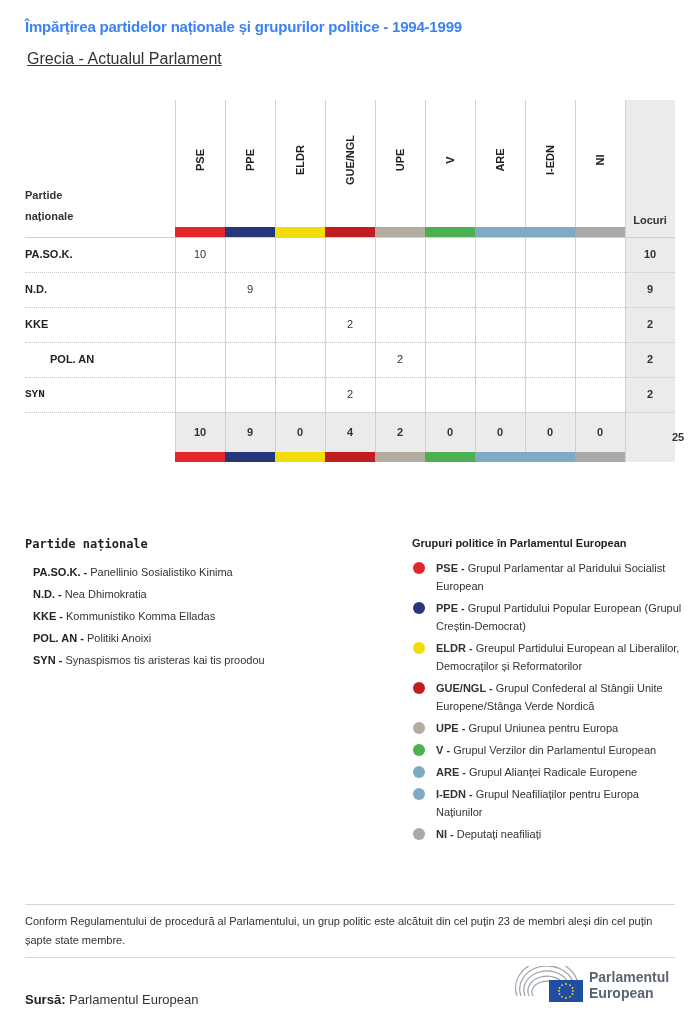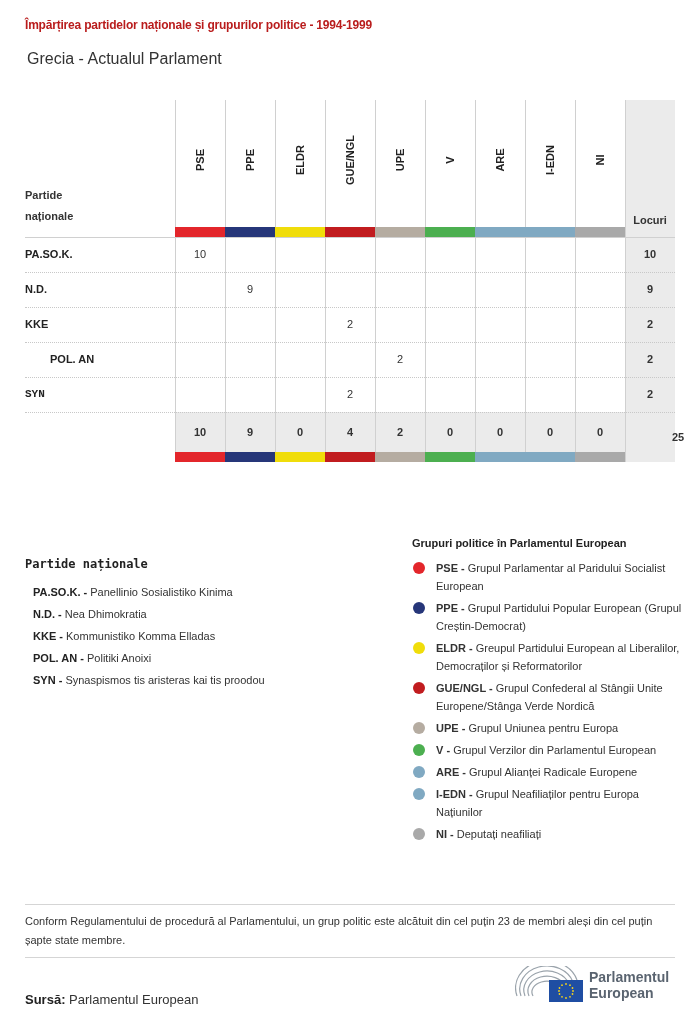--- a/index.html
+++ b/index.html
@@ -1,35 +1,35 @@
 <!DOCTYPE html>
 <html><head>
 <meta charset="utf-8">
 <style>
   * { box-sizing: border-box; margin: 0; padding: 0; }
   body { width: 700px; height: 1025px; background: #ffffff; font-family: "Liberation Sans", sans-serif; color: #222; position: relative; overflow: hidden; }
-  .title { position: absolute; left: 25px; top: 18px; font-size: 12px; font-weight: bold; color: #b91c1c; letter-spacing: -0.2px; }
-  .subtitle { position: absolute; left: 27px; top: 50px; font-size: 16px; color: #333; }
+  .title { position: absolute; left: 25px; top: 18px; font-size: 15px; font-weight: bold; color: #3b82f6; letter-spacing: -0.2px; }
+  .subtitle { position: absolute; left: 27px; top: 50px; font-size: 16px; color: #333; text-decoration: underline; }
 
   .table { position: absolute; left: 25px; top: 100px; width: 650px; }
   .hdr-label { position: absolute; left: 0; top: 85px; font-size: 11px; font-weight: bold; line-height: 21px; color: #333; }
   .col { position: absolute; top: 0; width: 50px; border-left: 1px solid #d0d0d0; }
   .col-head { position: absolute; width: 50px; height: 127px; top: 0; }
   .col-head span { position: absolute; left: 50%; top: 60px; transform: translate(-50%,-50%) rotate(-90deg); font-size: 11px; font-weight: bold; white-space: nowrap; color: #222; }
   .bar { position: absolute; height: 10px; width: 50px; }
   .locuri-bg { position: absolute; left: 600px; top: 0; width: 50px; height: 362px; background: #ebebeb; }
   .locuri-lbl { position: absolute; left: 600px; top: 114px; width: 50px; text-align: center; font-size: 11px; font-weight: bold; color: #333; }
   .row-line { position: absolute; left: 0; width: 650px; border-top: 1px dotted #c8c8c8; }
   .row-line.solid { border-top: 1px solid #d0d0d0; }
   .row-name { position: absolute; left: 0; font-size: 11px; font-weight: bold; color: #222; }
   .cell { position: absolute; width: 50px; text-align: center; font-size: 11px; color: #333; }
   .cell.b { font-weight: bold; }
   .total-bg { position: absolute; left: 150px; top: 312px; width: 450px; height: 40px; background: #ebebeb; }
 
-  .legend-left { position: absolute; left: 25px; top: 537px; margin-top: 20px; }
+  .legend-left { position: absolute; left: 25px; top: 537px; }
   .legend-left h3 { font-family: "DejaVu Sans Mono", monospace; font-size: 12px; font-weight: bold; margin-bottom: 10px; color: #222; }
   .legend-left .item { font-size: 11px; line-height: 22px; color: #333; }
   .legend-left .item b { color: #222; padding-left: 8px; }
 
   .legend-right { position: absolute; left: 412px; top: 537px; width: 270px; }
   .legend-right h3 { font-size: 11px; font-weight: bold; margin-bottom: 10px; color: #222; }
   .legend-right .item { position: relative; padding-left: 24px; font-size: 11px; line-height: 18px; color: #333; margin-bottom: 4px; }
   .legend-right .dot { position: absolute; left: 1px; top: 3px; width: 12px; height: 12px; border-radius: 50%; }
 
   .sep { position: absolute; left: 25px; width: 650px; border-top: 1px solid #d5d5d5; }

